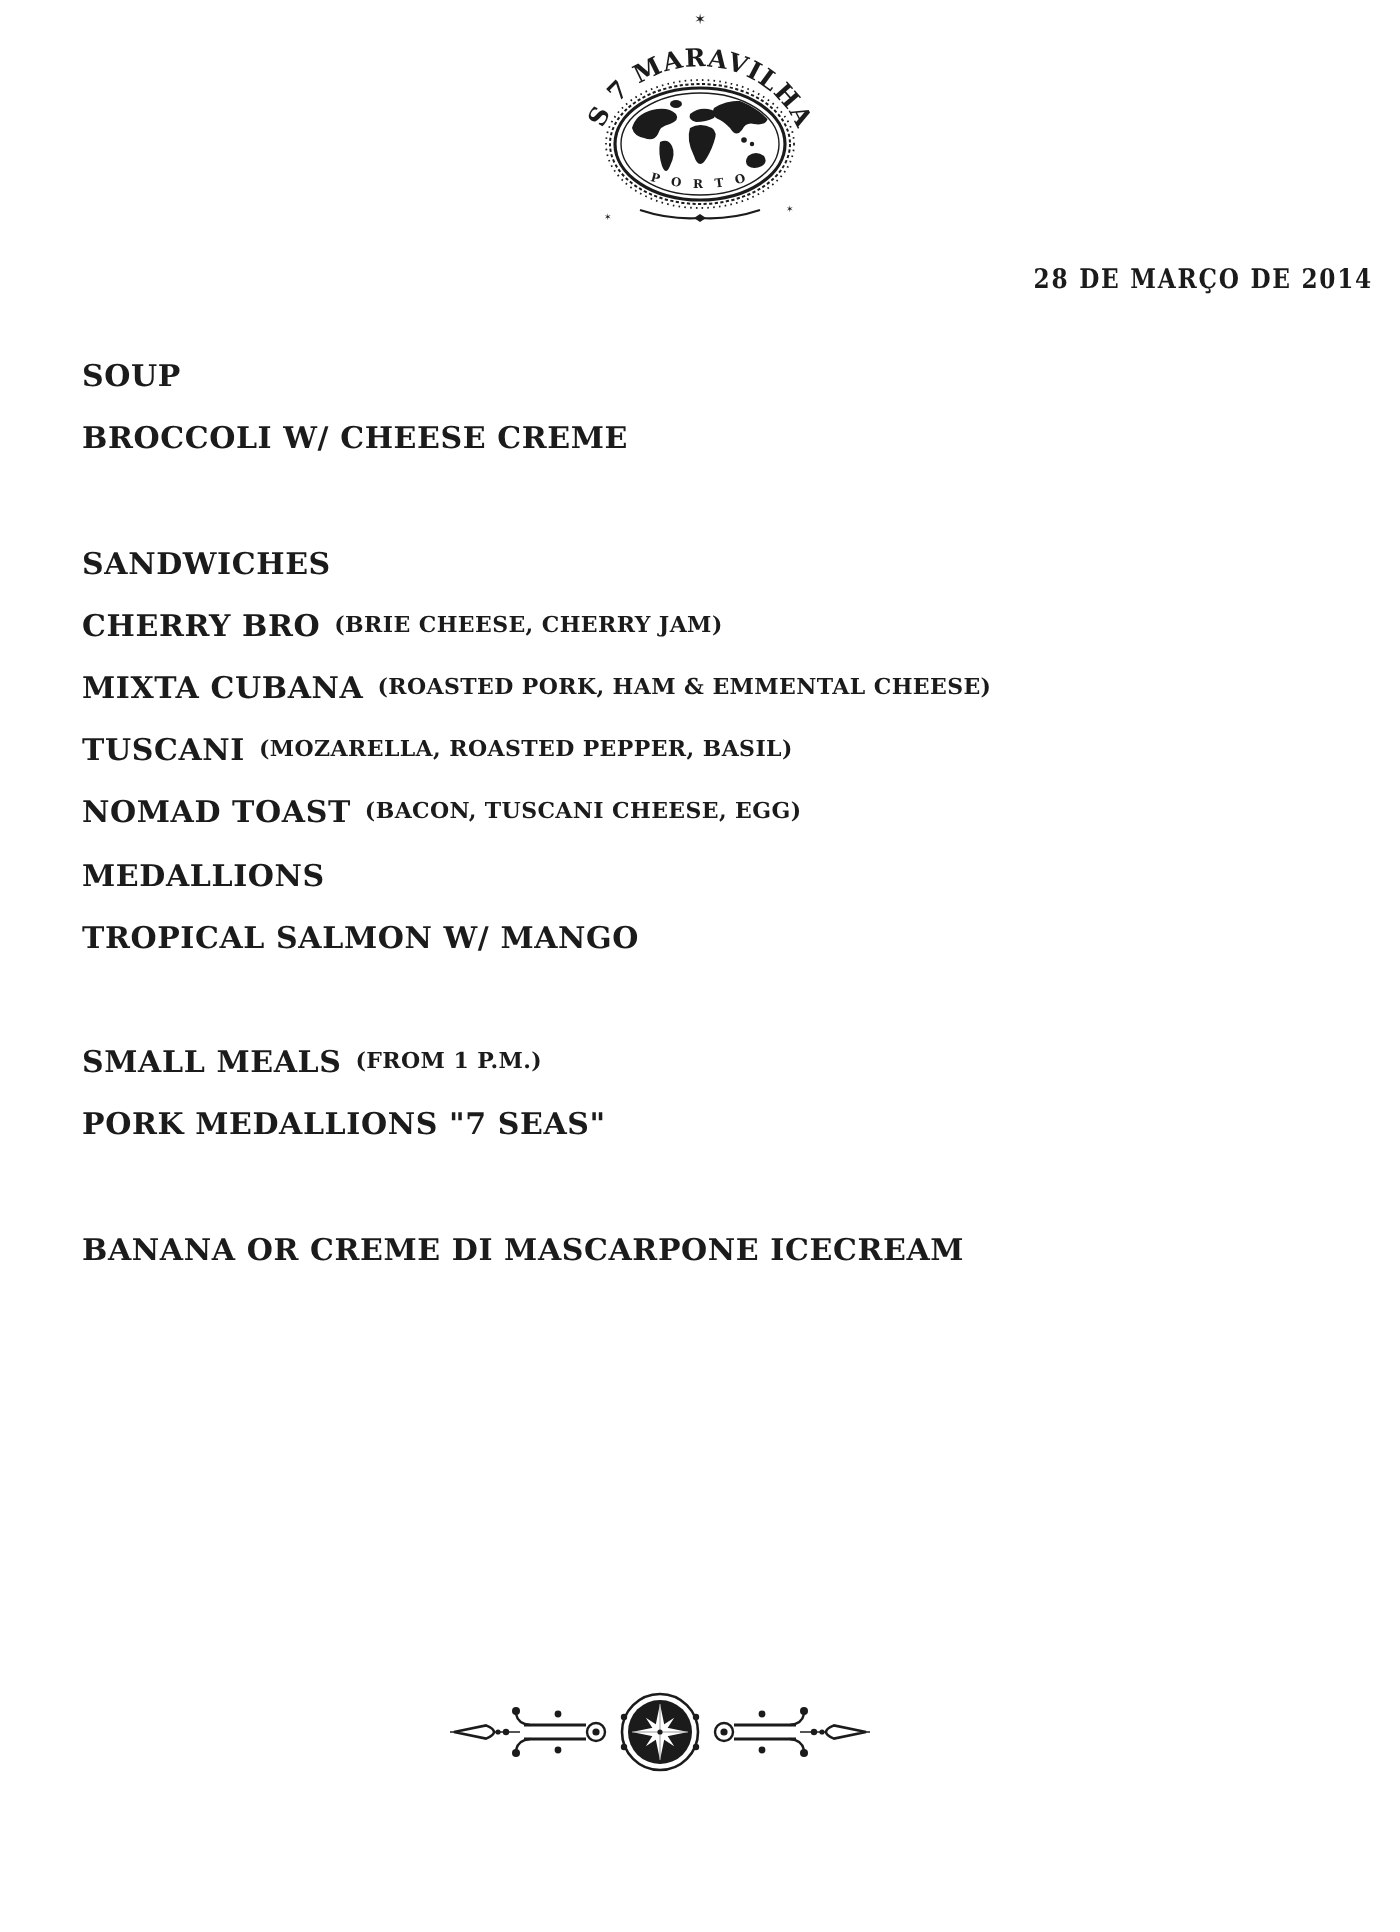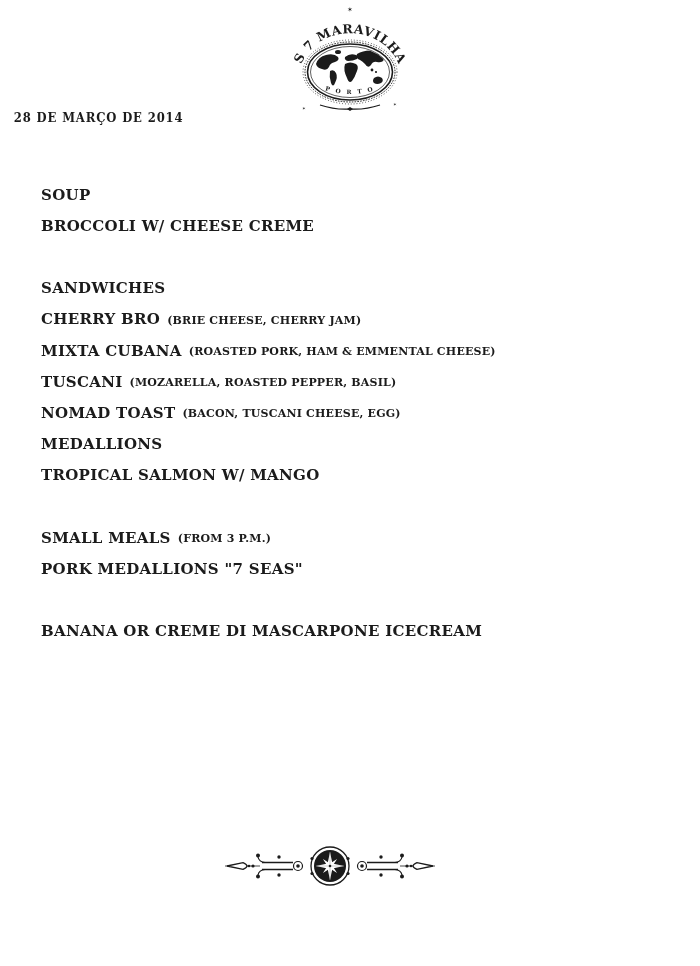--- a/index.html
+++ b/index.html
@@ -18,22 +18,22 @@
     position: absolute;
     left: 290px;
     top: 4px;
     width: 120px;
     height: 110px;
   }
   .date-line {
     position: absolute;
     left: 0;
     right: 0;
-    top: 107px;
-    text-align: left;
+    top: 129px;
+    text-align: right;
   }
   .date-line span {
     display: inline-block;
     font-size: 13.5px;
     font-weight: bold;
     letter-spacing: 1px;
     transform: scaleX(0.86);
     transform-origin: center;
     white-space: nowrap;
   }
@@ -41,21 +41,21 @@
     position: absolute;
     left: 41px;
     top: 179px;
     right: 30px;
   }
   .menu-section { margin-bottom: 31.2px; }
   .menu-section:last-child { margin-bottom: 0; }
   .line {
     height: 31.2px;
     display: flex;
-    align-items: center;
+    align-items: flex-start;
     white-space: nowrap;
   }
   .heading-text, .item-name {
     font-size: 15px;
     font-weight: bold;
     letter-spacing: 0.3px;
   }
   .heading-note, .item-desc {
     font-size: 11px;
     font-weight: bold;
@@ -160,21 +160,21 @@
         <span class="item-name">MEDALLIONS</span>
       </div>
       <div class="line">
         <span class="item-name">TROPICAL SALMON W/ MANGO</span>
       </div>
     </div>
 
     <div class="menu-section">
       <div class="line">
         <span class="heading-text">SMALL MEALS</span>
-        <span class="heading-note">(FROM 3 P.M.)</span>
+        <span class="heading-note">(FROM 1 P.M.)</span>
       </div>
       <div class="line">
         <span class="item-name">PORK MEDALLIONS "7 SEAS"</span>
       </div>
     </div>
 
 
     <div class="menu-section">
       <div class="line">
         <span class="item-name">BANANA OR CREME DI MASCARPONE ICECREAM</span>

